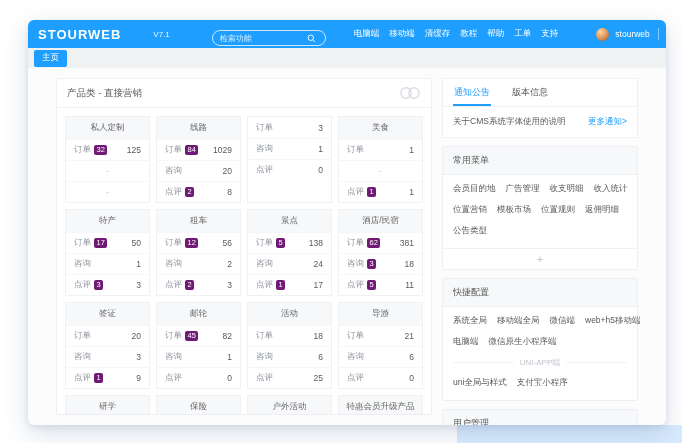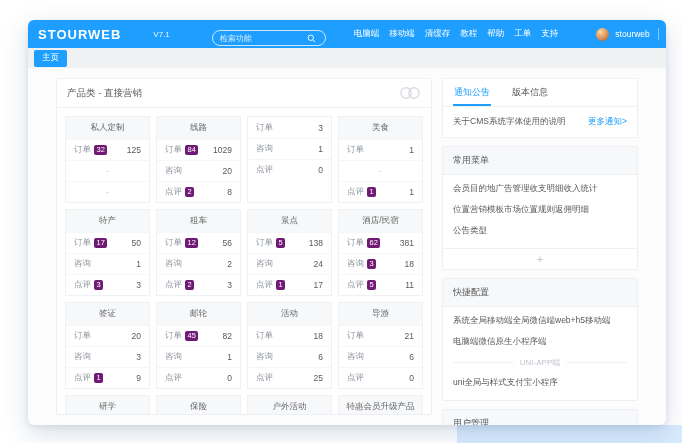--- a/index.html
+++ b/index.html
@@ -57,21 +57,21 @@
   .right-col { width:196px; flex:0 0 196px; display:flex; flex-direction:column; gap:8px; }
   .rc-head { padding:7px 10px; font-size:9px; color:#595959; background:#f7f8fa;
     border-bottom:1px solid #f0f1f3; }
   .tabsrow { display:flex; gap:20px; padding:0 10px; border-bottom:1px solid #f0f1f3; }
   .rtab { font-size:9px; padding:7px 1px 5px; cursor:pointer; color:#595959; border-bottom:2px solid transparent; }
   .rtab.active { color:#1e9fff; border-bottom-color:#1e9fff; }
   .notice-row { display:flex; justify-content:space-between; align-items:center; padding:9px 10px; }
   .notice-text { font-size:8.5px; color:#595959; white-space:nowrap; overflow:hidden; }
   .more-link { font-size:8.5px; color:#1e9fff; cursor:pointer; white-space:nowrap; margin-left:6px; }
   .linkrows { padding:8px 10px 2px; }
-  .linkrow { display:flex; margin-bottom:9px; flex-wrap:nowrap; }
+  .linkrow { display:flex; gap:10px; margin-bottom:9px; flex-wrap:nowrap; }
   .qlink { font-size:8.5px; color:#595959; cursor:pointer; white-space:nowrap; }
   .add-foot { border-top:1px solid #f0f1f3; text-align:center; color:#c0c4cc;
     font-size:11px; padding:4px 0; cursor:pointer; }
   .uni-divider { display:flex; align-items:center; gap:6px; margin:2px 0 9px; color:#c0c4cc; font-size:8px; }
   .uni-divider::before,.uni-divider::after { content:""; flex:1; height:1px; background:#f0f1f3; }
 
   
   .rings { display:flex; }
   svg { display:block; }
 </style>

